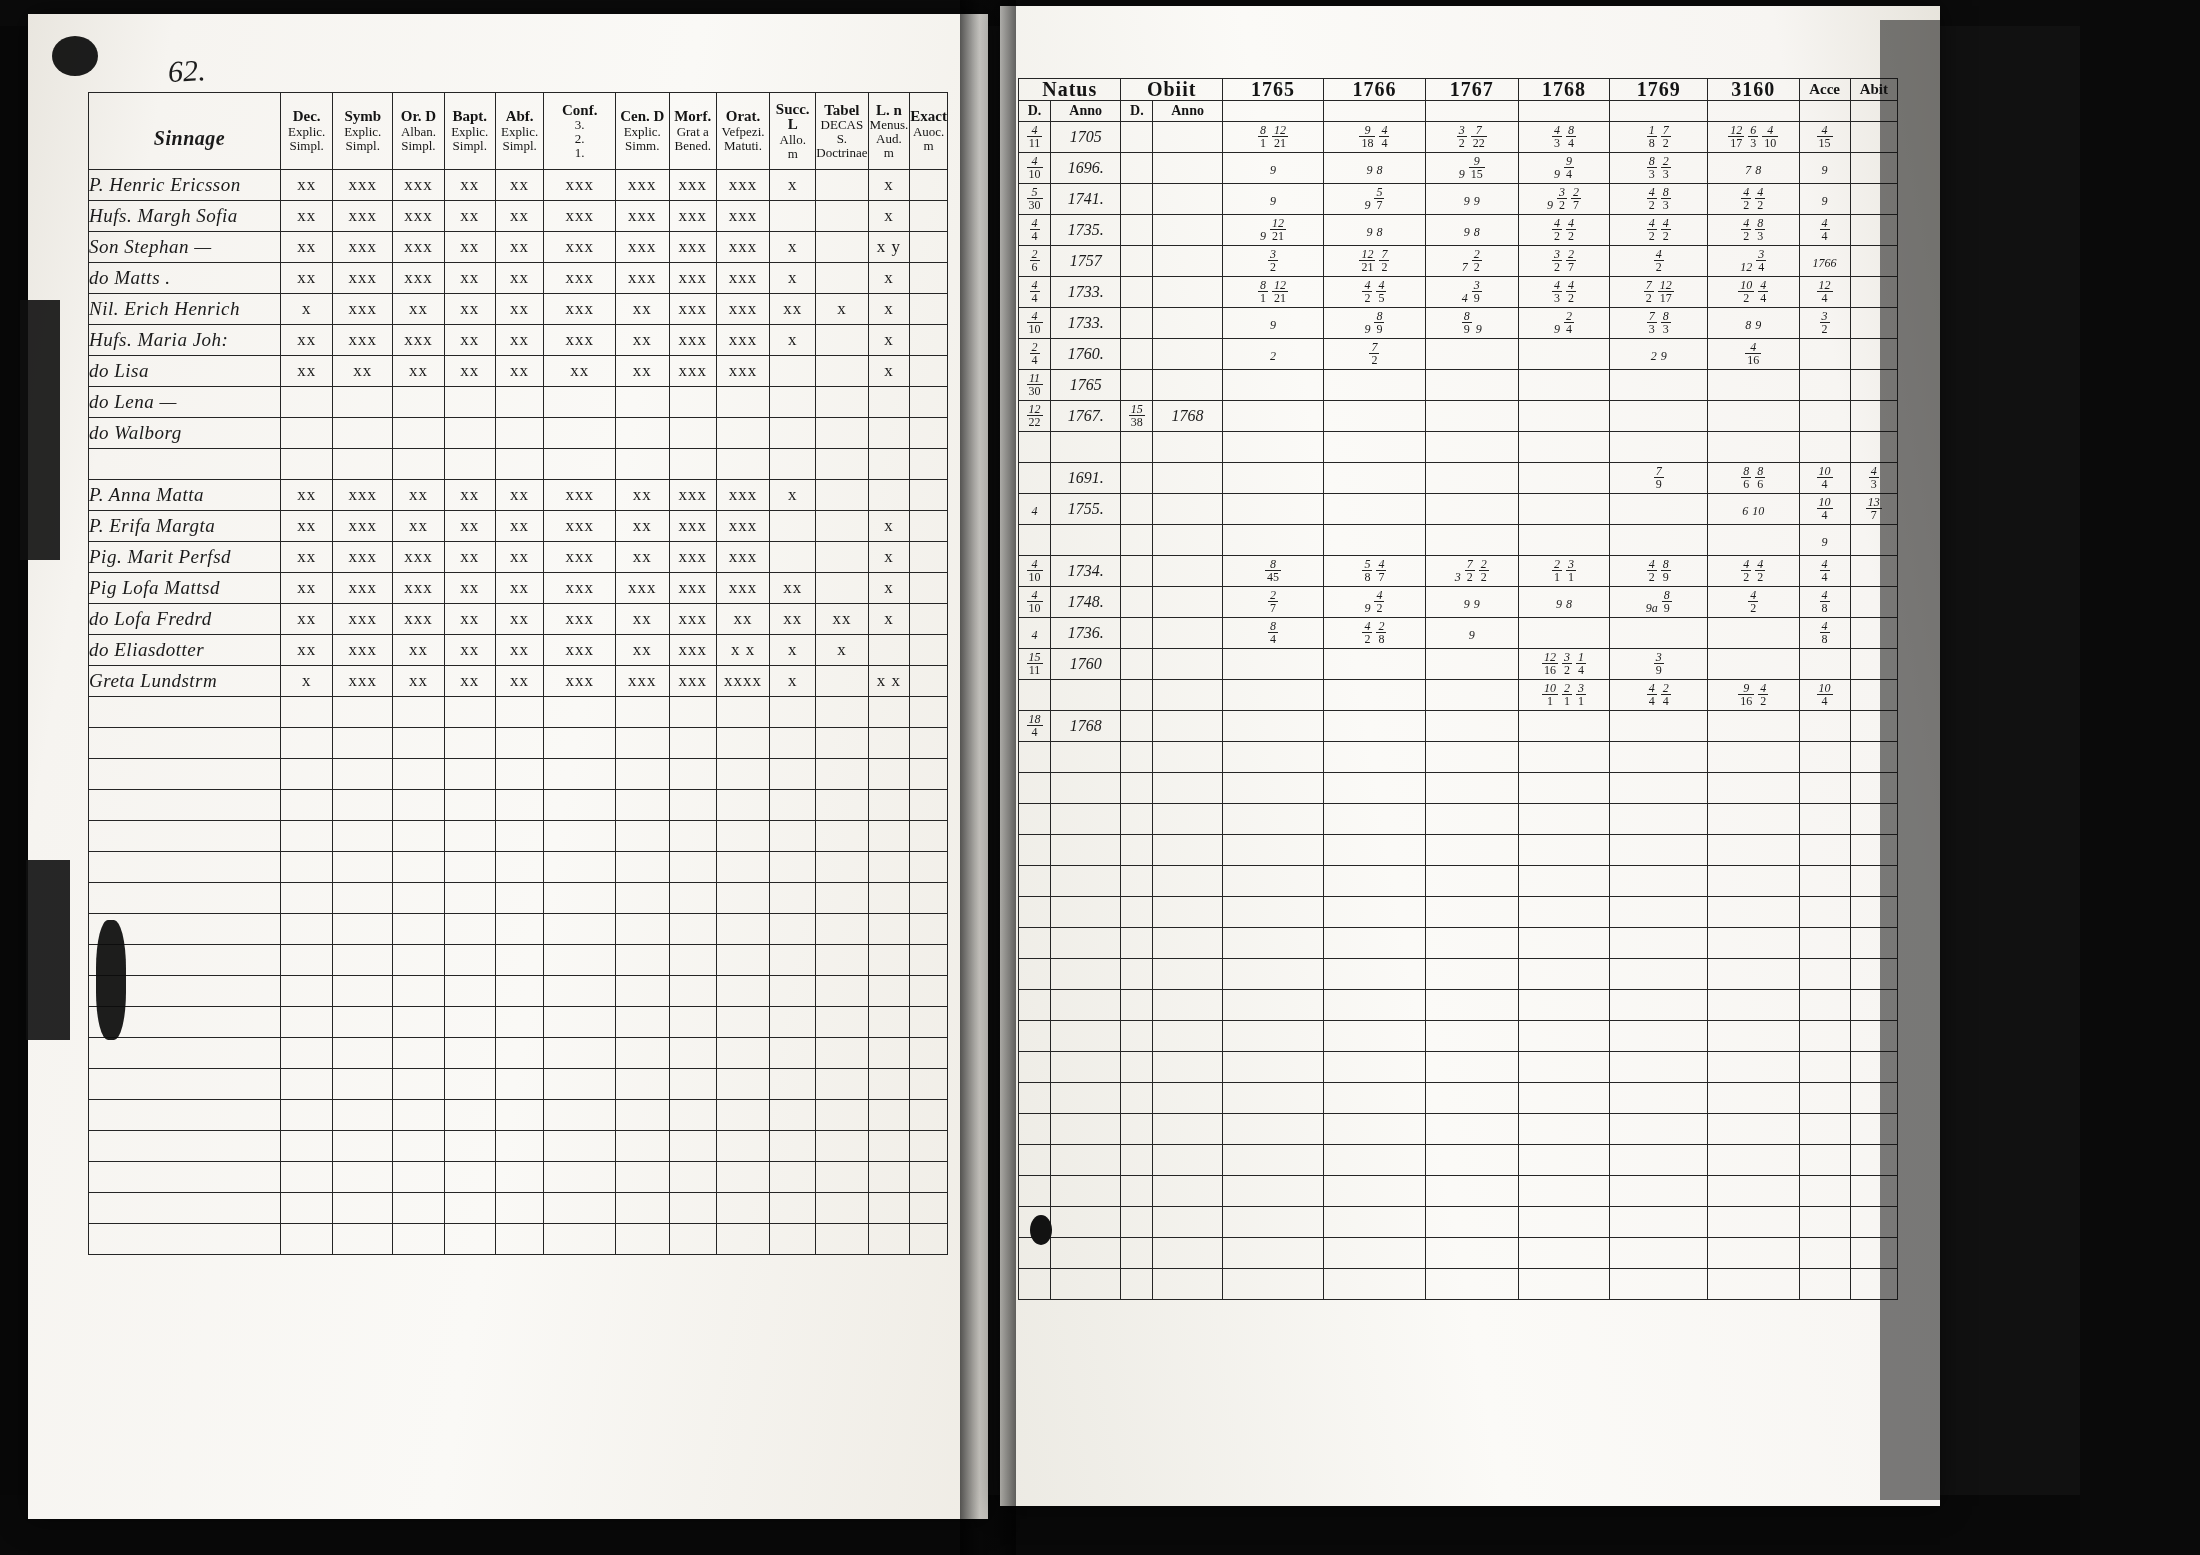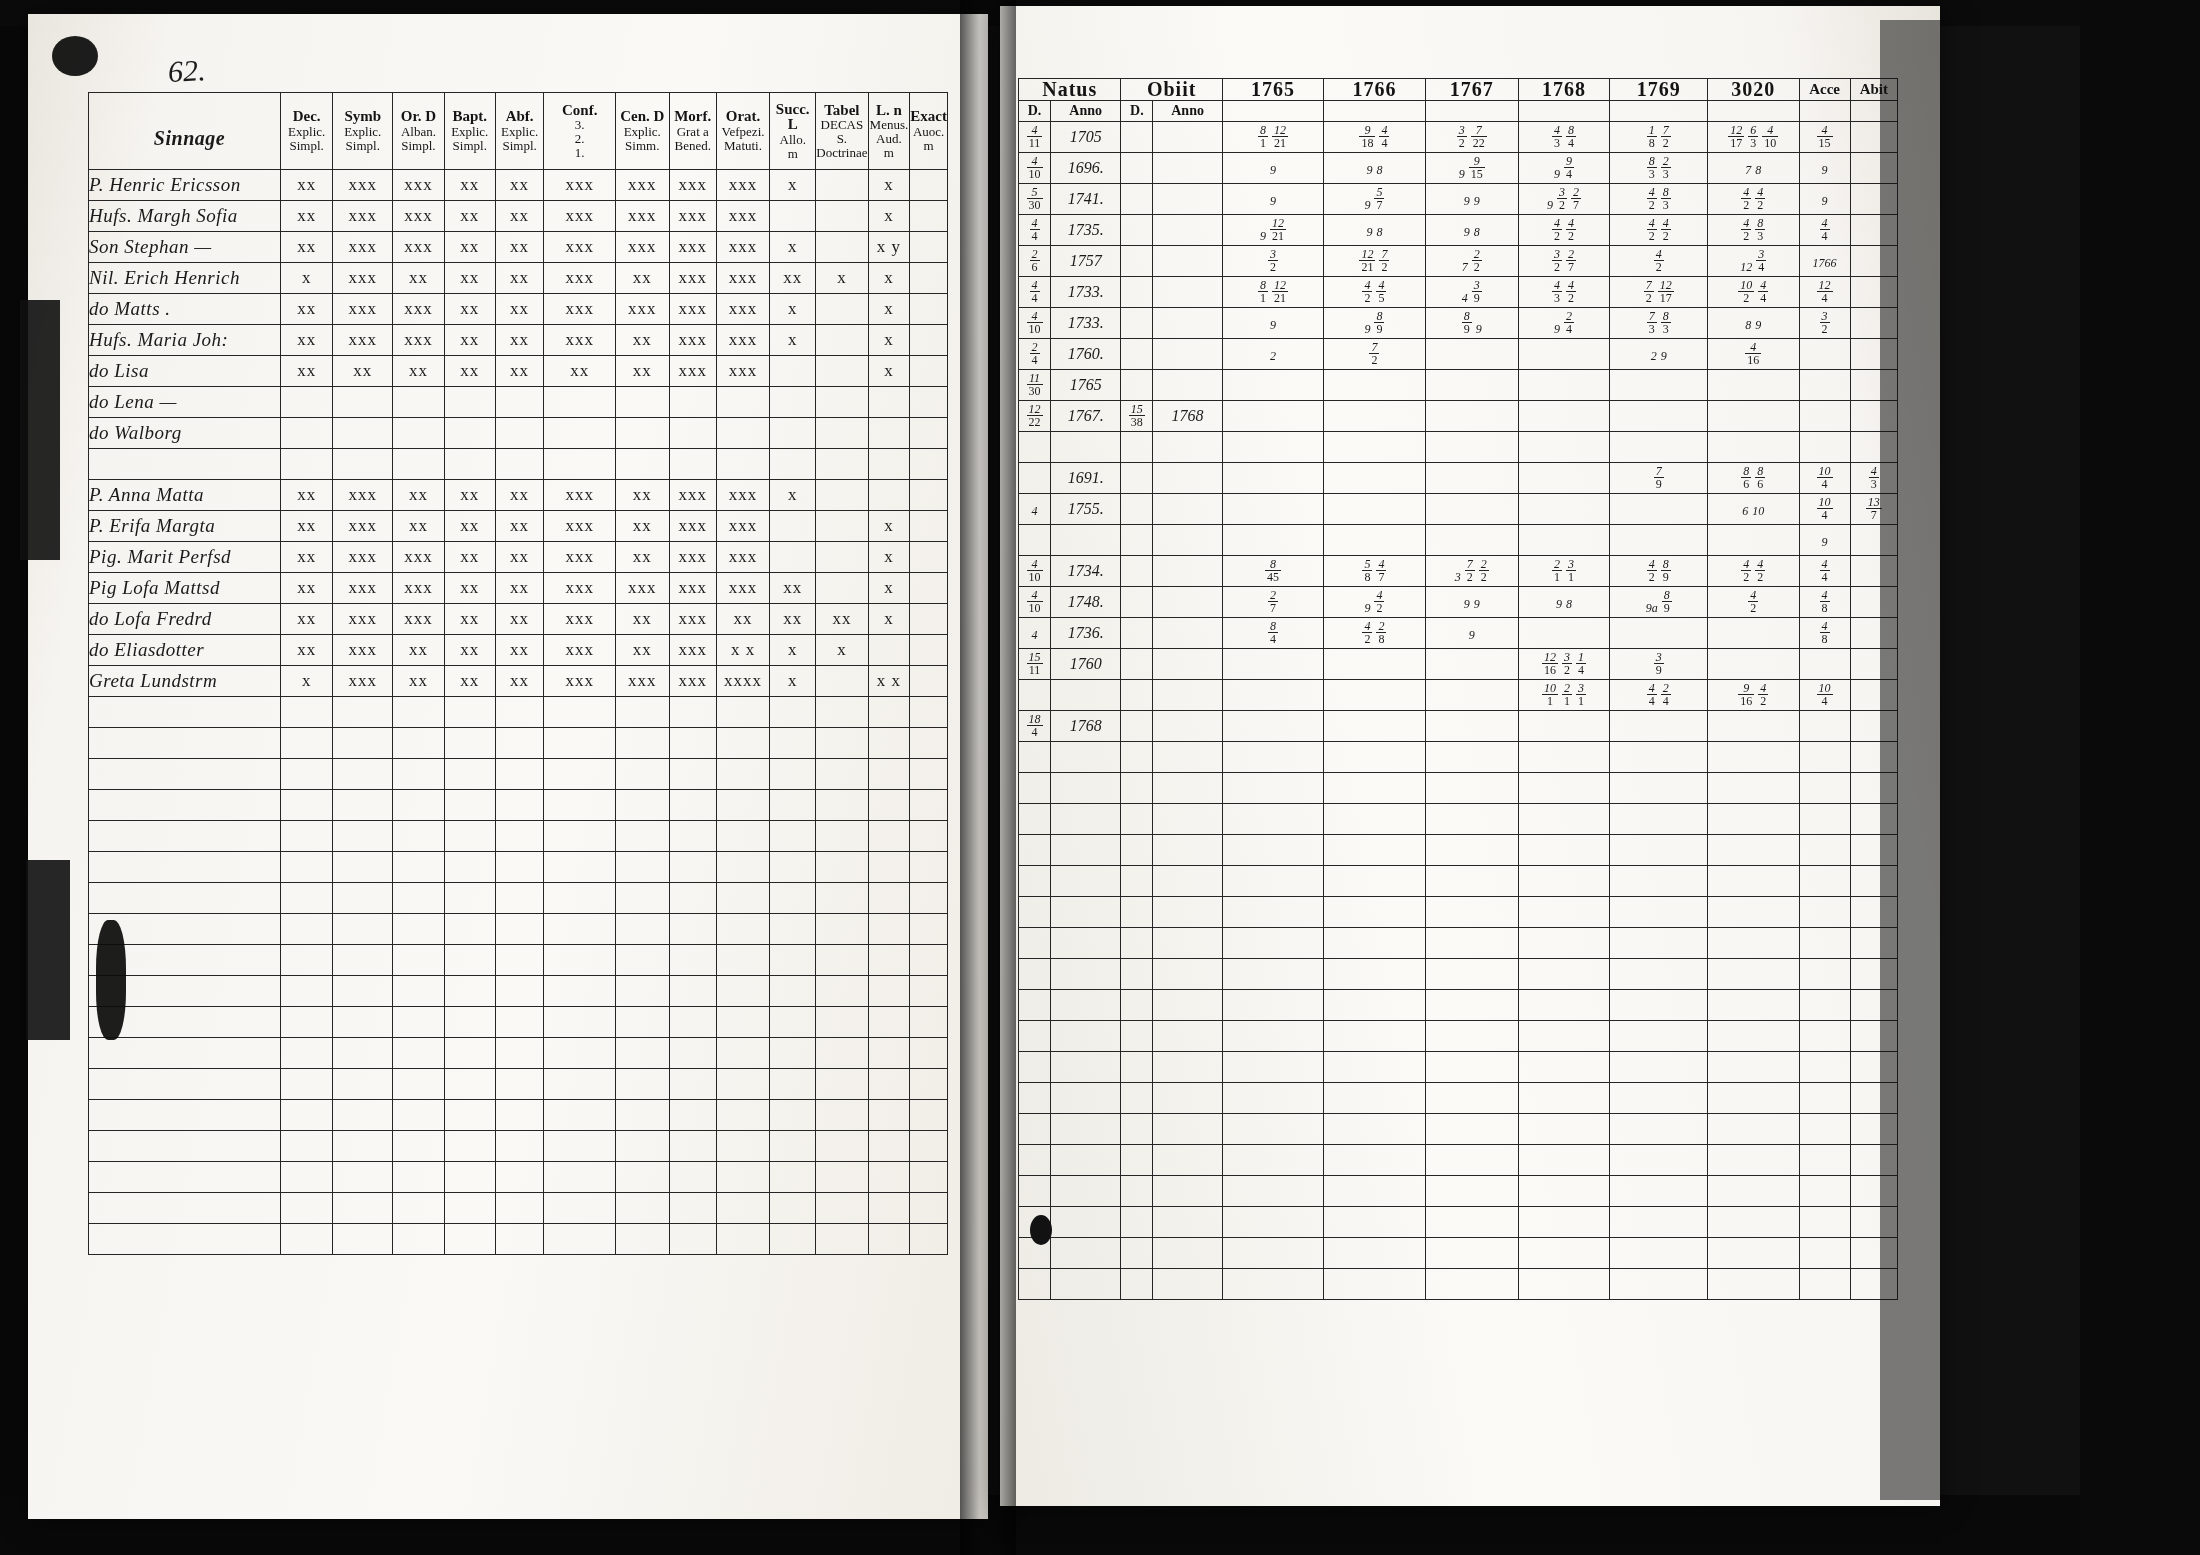--- a/index.html
+++ b/index.html
@@ -153,48 +153,48 @@
               <td class="mark">xxx</td>
               <td class="mark">xxx</td>
               <td class="mark">xxx</td>
               <td class="mark">xxx</td>
               <td class="mark">x</td>
               <td class="mark"></td>
               <td class="mark">x y</td>
               <td class="mark"></td>
             </tr>
             <tr>
+              <td class="name hand" style="height: 30px;">do Matts .</td>
+              <td class="mark">xx</td>
+              <td class="mark">xxx</td>
+              <td class="mark">xxx</td>
+              <td class="mark">xx</td>
+              <td class="mark">xx</td>
+              <td class="mark">xxx</td>
+              <td class="mark">xxx</td>
+              <td class="mark">xxx</td>
+              <td class="mark">xxx</td>
+              <td class="mark">x</td>
+              <td class="mark"></td>
+              <td class="mark">x</td>
+              <td class="mark"></td>
+            </tr>
+            <tr>
               <td class="name hand" style="height: 30px;">Nil. Erich Henrich</td>
               <td class="mark">x</td>
               <td class="mark">xxx</td>
               <td class="mark">xx</td>
               <td class="mark">xx</td>
               <td class="mark">xx</td>
               <td class="mark">xxx</td>
               <td class="mark">xx</td>
               <td class="mark">xxx</td>
               <td class="mark">xxx</td>
               <td class="mark">xx</td>
               <td class="mark">x</td>
-              <td class="mark">x</td>
-              <td class="mark"></td>
-            </tr>
-            <tr>
-              <td class="name hand" style="height: 30px;">do Matts .</td>
-              <td class="mark">xx</td>
-              <td class="mark">xxx</td>
-              <td class="mark">xxx</td>
-              <td class="mark">xx</td>
-              <td class="mark">xx</td>
-              <td class="mark">xxx</td>
-              <td class="mark">xxx</td>
-              <td class="mark">xxx</td>
-              <td class="mark">xxx</td>
-              <td class="mark">x</td>
-              <td class="mark"></td>
               <td class="mark">x</td>
               <td class="mark"></td>
             </tr>
             <tr>
               <td class="name hand" style="height: 30px;">Hufs. Maria Joh:</td>
               <td class="mark">xx</td>
               <td class="mark">xxx</td>
               <td class="mark">xxx</td>
               <td class="mark">xx</td>
               <td class="mark">xx</td>
@@ -696,21 +696,21 @@
               <th colspan="1" style="width: 102px;">
                 <div class="hd yr">1767</div>
               </th>
               <th colspan="1" style="width: 100px;">
                 <div class="hd yr">1768</div>
               </th>
               <th colspan="1" style="width: 108px;">
                 <div class="hd yr">1769</div>
               </th>
               <th colspan="1" style="width: 100px;">
-                <div class="hd yr">3020</div>
+                <div class="hd yr">3160</div>
               </th>
               <th colspan="1" style="width: 54px;">
                 <div class="hd ">Acce</div>
               </th>
               <th colspan="1" style="width: 50px;">
                 <div class="hd ">Abit</div>
               </th>
             </tr>
             <tr>
               <th style="width: 34px;">

